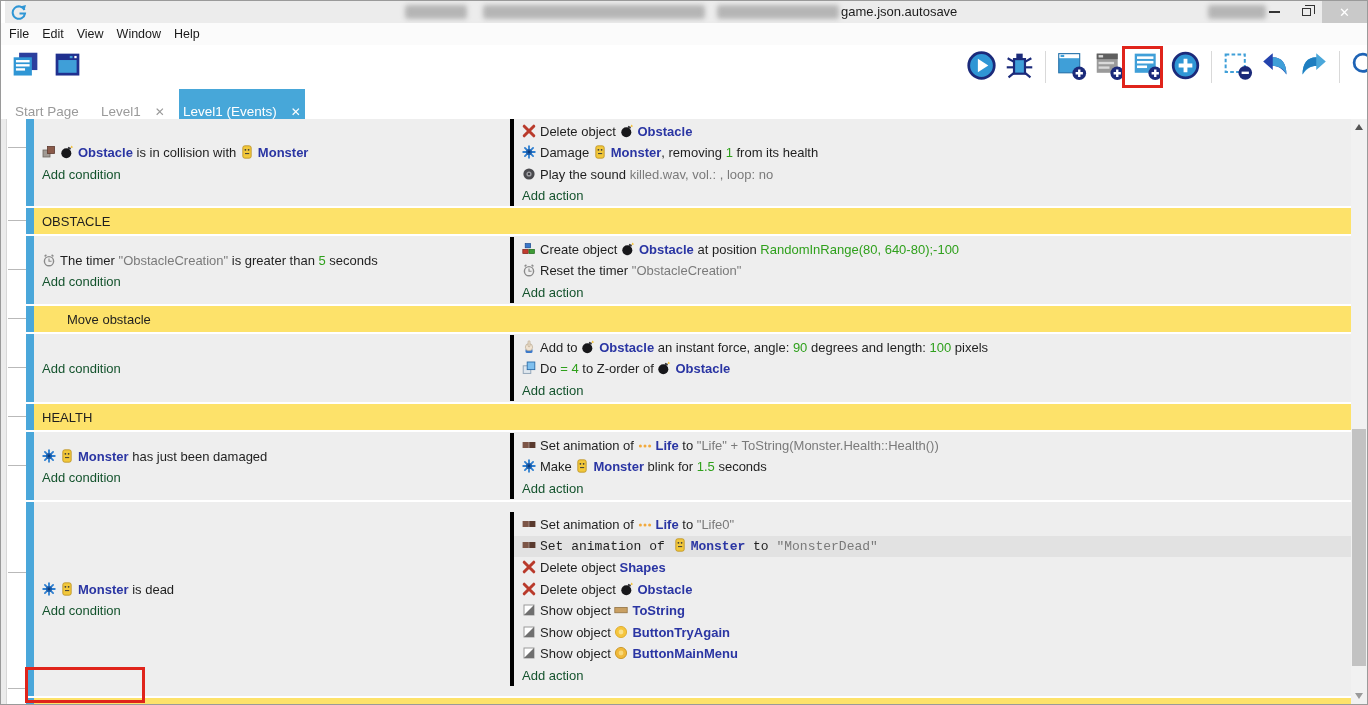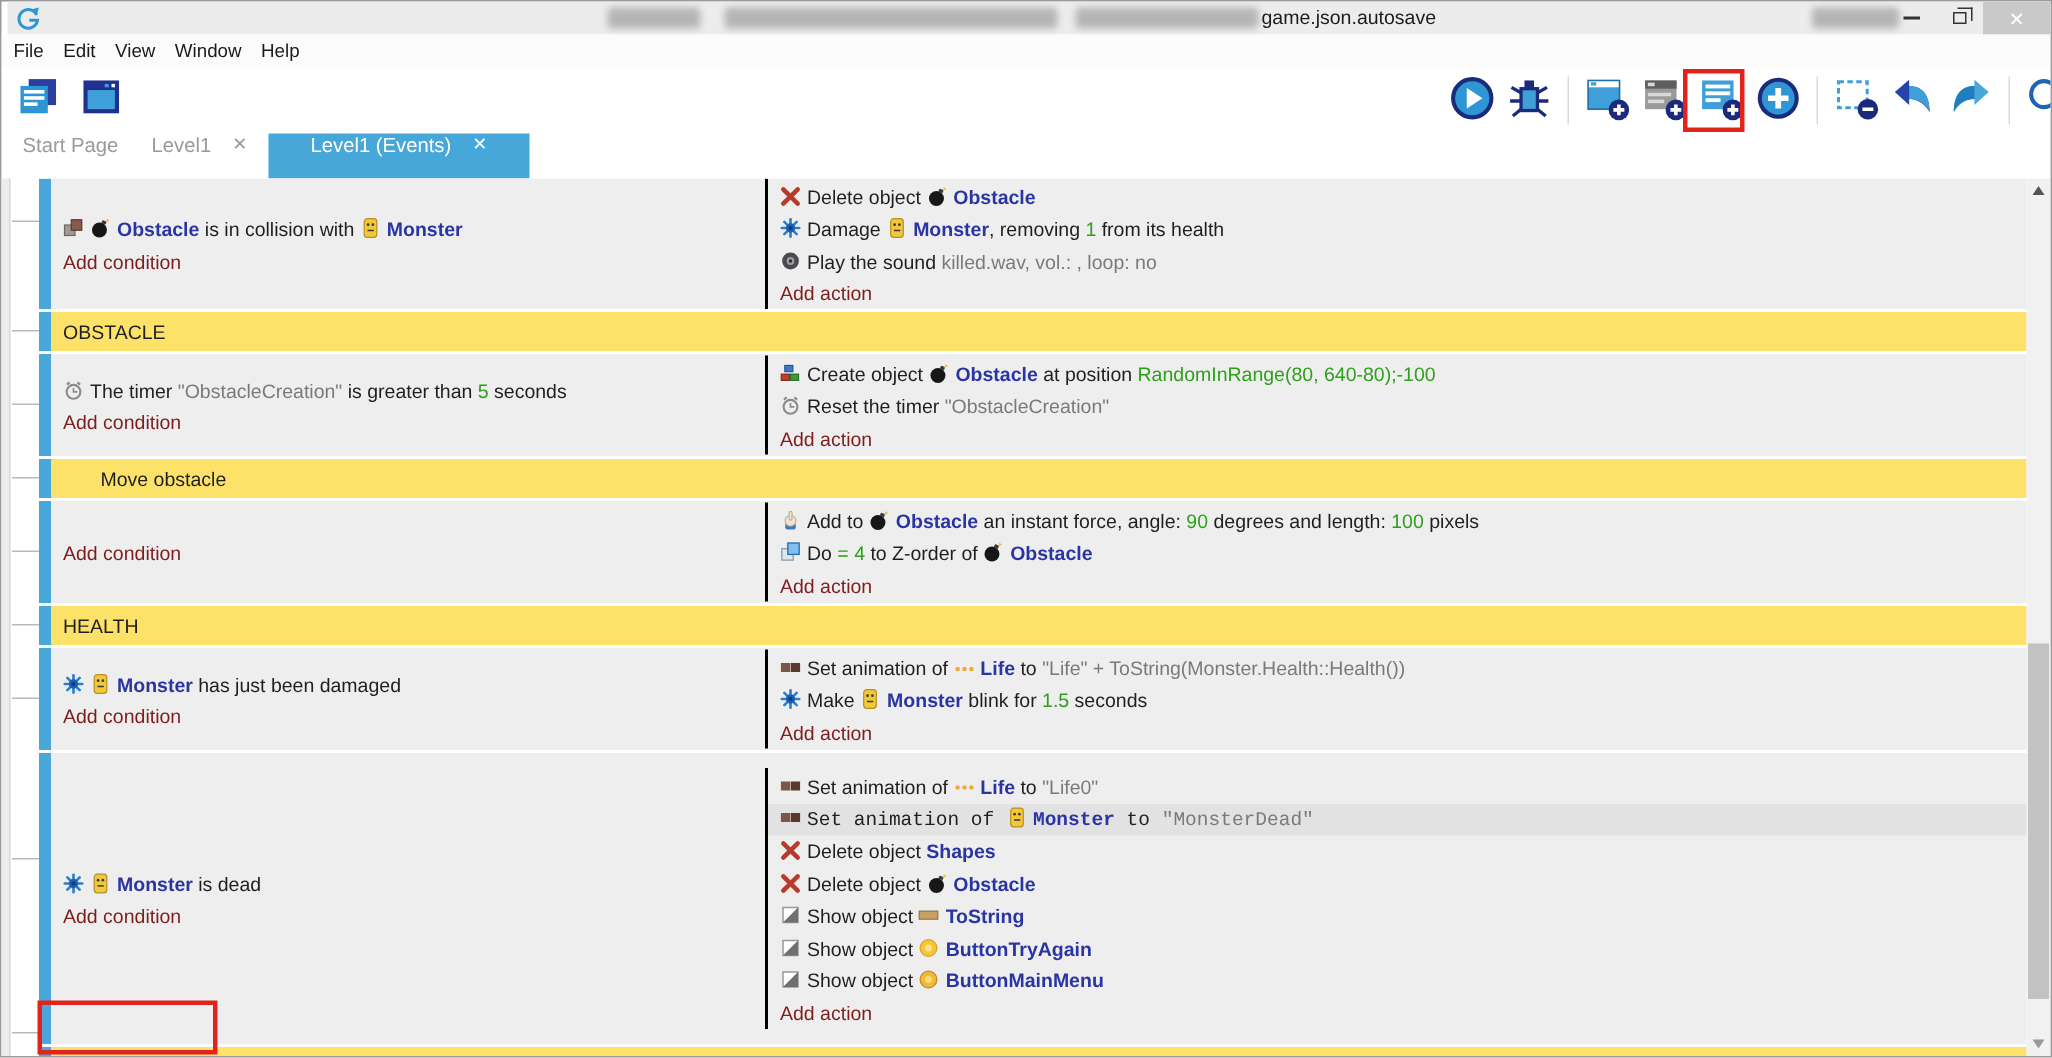--- a/index.html
+++ b/index.html
@@ -28,40 +28,40 @@
   .menu-item { font-size:12.5px; color:#1a1a1a; }
   
   .toolbar { position:absolute; top:44px; left:0; right:0; height:44px; background:#fff; }
   .tb-left { position:absolute; left:8px; top:5px; display:flex; align-items:center; gap:9px; }
   .tb-right { position:absolute; left:964px; top:5px; display:flex; align-items:center; gap:5px; }
   .tb-btn { width:33px; height:33px; display:flex; align-items:center; justify-content:center; background:none; border:none; padding:0; }
   .tb-btn svg { width:31px; height:31px; }
   .tb-sep { width:1px; height:32px; background:#d9d9d9; margin:0 4px; }
   
   .tabbar { position:absolute; top:88px; left:0; right:0; height:30px; background:#fff; }
-  .tab { position:absolute; top:0; height:30px; display:flex; align-items:flex-start; gap:14px; font-size:13.5px; color:#9a9a9a; padding:0 4px; }
-  .tab.active { background:#47a7d9; color:#fff; padding:0 28px; }
+  .tab { position:absolute; top:0; height:30px; display:flex; align-items:flex-end; gap:14px; font-size:13.5px; color:#9a9a9a; padding:0 4px; }
+  .tab.active { background:#47a7d9; color:#fff; padding:0 4px; }
   .tab-close { font-size:12px; color:#9a9a9a; }
   .tab.active .tab-close { color:#fff; }
   
   .events-area { position:absolute; top:118px; left:0; right:16px; bottom:0; overflow:hidden; background:#fff; }
   .left-strip { position:absolute; left:0; top:118px; bottom:0; width:6px; background:#ececec; border-right:1px solid #d8d8d8; }
   .tick { position:absolute; left:7px; width:18px; height:1px; background:#b9b9b9; }
   .blocks { position:absolute; left:25px; top:0; width:1327px; }
   .block { position:relative; margin-bottom:2px; padding-left:8px; overflow:hidden;align-items:center; }
   .block::before { content:""; position:absolute; left:0; top:0; bottom:0; width:8px; background:#4aa7da; }
   .group { background:#fde26a; font-size:13px; color:#1f1f1f; display:flex; align-items:center; padding-left:16px; }
   .event { display:flex; background:#eee; }
   .cond-col { width:476px; padding-top:2px; }
-  .act-col  { flex:1; border-left:2px solid #000000; padding-top:2px; }
+  .act-col  { flex:1; border-left:4px solid #000000; padding-top:2px; }
   .row { line-height:21.5px; padding-left:8px; font-size:13px; color:#1f1f1f; white-space:nowrap; }
   .row .obj { color:#2a35a3; font-weight:bold; }
   .row .green { color:#2fa01c; }
   .row .gray { color:#7a7a7a;margin-top:21px; }
-  .row.ph { color:#7f1d1d; }
+  .row.ph { color:#14532d; }
   .row.hl { background:#e2e2e2;font-family:Liberation Mono, monospace; }
   .icon { display:inline-block; width:14px; height:14px; vertical-align:-2px; margin-right:4px; }
   .icon svg { width:14px; height:14px; }
   
   .scrollbar { position:absolute; right:0; top:118px; bottom:0; width:16px; background:#f1f1f1; }
   .sb-arrow { position:absolute; left:4px; width:0; height:0; border-left:4.5px solid transparent; border-right:4.5px solid transparent; }
   .sb-up { top:5px; border-bottom:6px solid #555; }
   .sb-down { bottom:5px; border-top:6px solid #9a9a9a; }
   .sb-thumb { position:absolute; left:1px; width:14px; top:310px; height:237px; background:#c2c2c2; }
   

